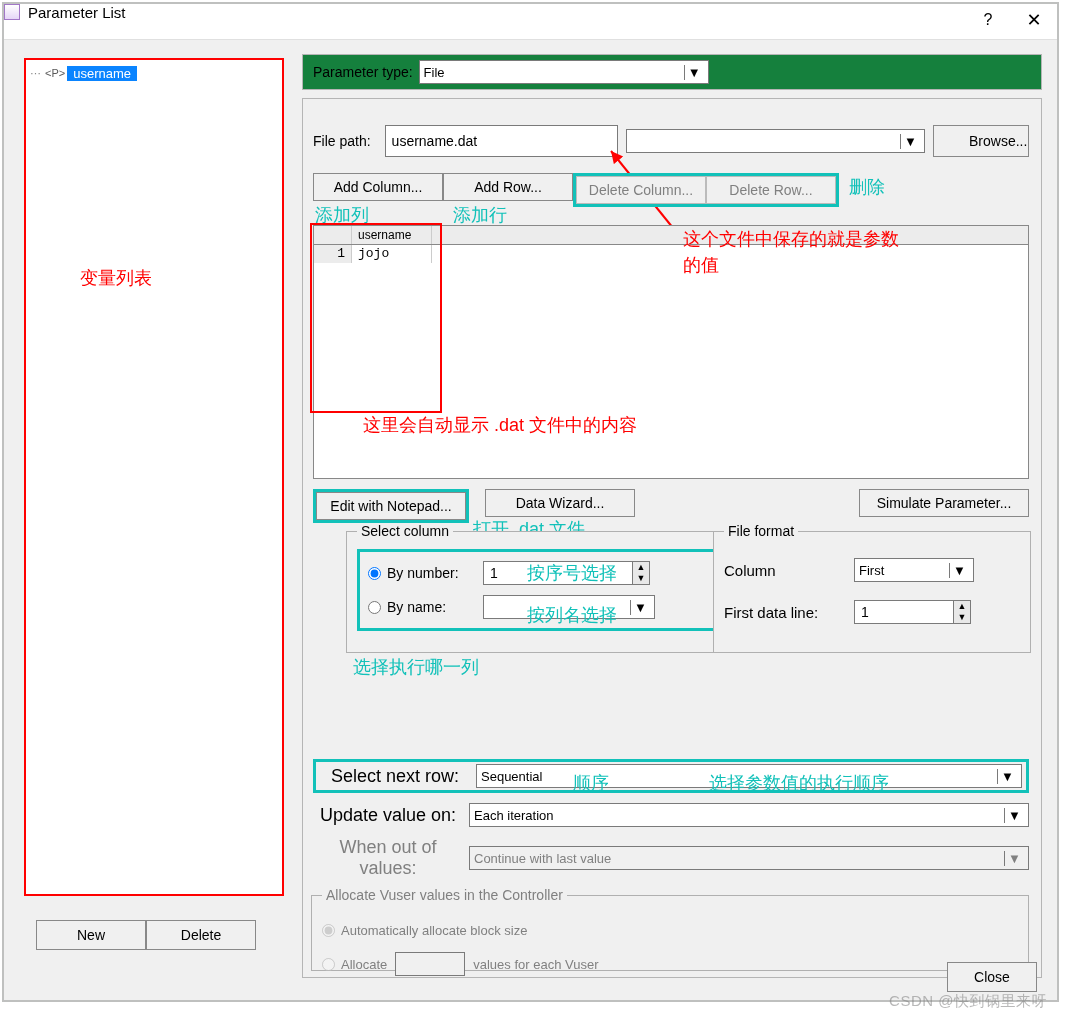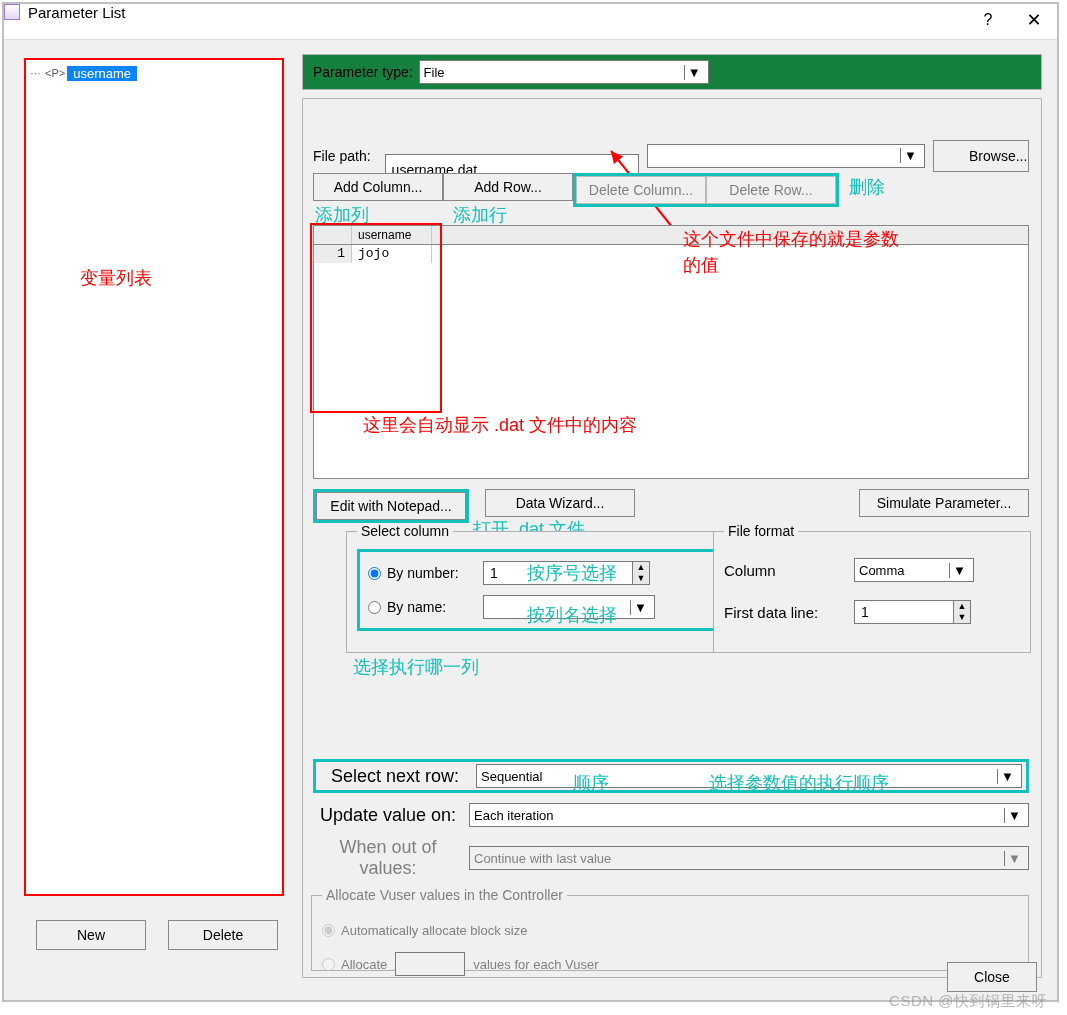--- a/index.html
+++ b/index.html
@@ -70,21 +70,21 @@
     border: 1px solid #888;
     padding: 4px 10px;
     font-family: inherit;
     font-size: 14px;
     cursor: pointer;
   }
   .btn-narrow { width: 110px; height: 30px; }
   .btnrow-bottom {
     position: absolute;
     left: 32px; top: 880px;
-    display: flex; gap: 22px;
+    display: flex; 
   }
   .right-pane {
     position: absolute;
     left: 298px; top: 14px;
     width: 740px; height: 36px;
     border: 1px solid #b5b5b5;
     background: #15803d;
     display: flex; align-items: center; padding: 0 10px;
   }
   .label { font-size: 14px; margin-right: 6px; }
@@ -221,21 +221,21 @@
       <div class="combo" style="width:290px;">
         <span>File</span>
         <span class="arrow">▼</span>
       </div>
     </div>
 
     <div class="panel2">
 
       <div class="filepath-row">
         <span class="label">File path:</span>
-        <input class="textinput redbox" style="width: 254px; height: 32px; margin-top: 29px;" value="username.dat">
+        <input class="textinput redbox" style="width: 233px; height: 32px;" value="username.dat">
         <div class="combo" style="flex:1;">
           <span class="arrow">▼</span>
         </div>
         <button class="btn" style="width:96px; height:32px;padding-left:35px;">Browse...</button>
       </div>
 
       <svg class="arrow-svg" style="left:300px; top:44px;" width="80" height="90">
         <defs>
             <marker id="ah1" markerWidth="8" markerHeight="8" refX="6" refY="3" orient="auto">
               <path d="M0,0 L6,3 L0,6 Z" fill="#ff0000"></path>
@@ -309,21 +309,21 @@
       </fieldset>
       <div class="annot teal" style="left:224px; top:462px;">按序号选择</div>
       <div class="annot teal" style="left:224px; top:504px;">按列名选择</div>
       <div class="annot teal" style="left:50px; top:556px;">选择执行哪一列</div>
 
       <fieldset class="group" style="left:410px; top:424px; width:318px; height:130px;">
         <legend>File format</legend>
         <div class="ff-row">
           <span class="label">Column</span>
           <div class="combo" style="width:120px;">
-            <span>Comma</span>
+            <span>First</span>
             <span class="arrow">▼</span>
           </div>
         </div>
         <div class="ff-row">
           <span class="label">First data line:</span>
           <div class="spinner">
             <input class="textinput" style="width: 100px;" value="1">
             <div class="spin-btns">
                 <span>▲</span>
                 <span>▼</span>

